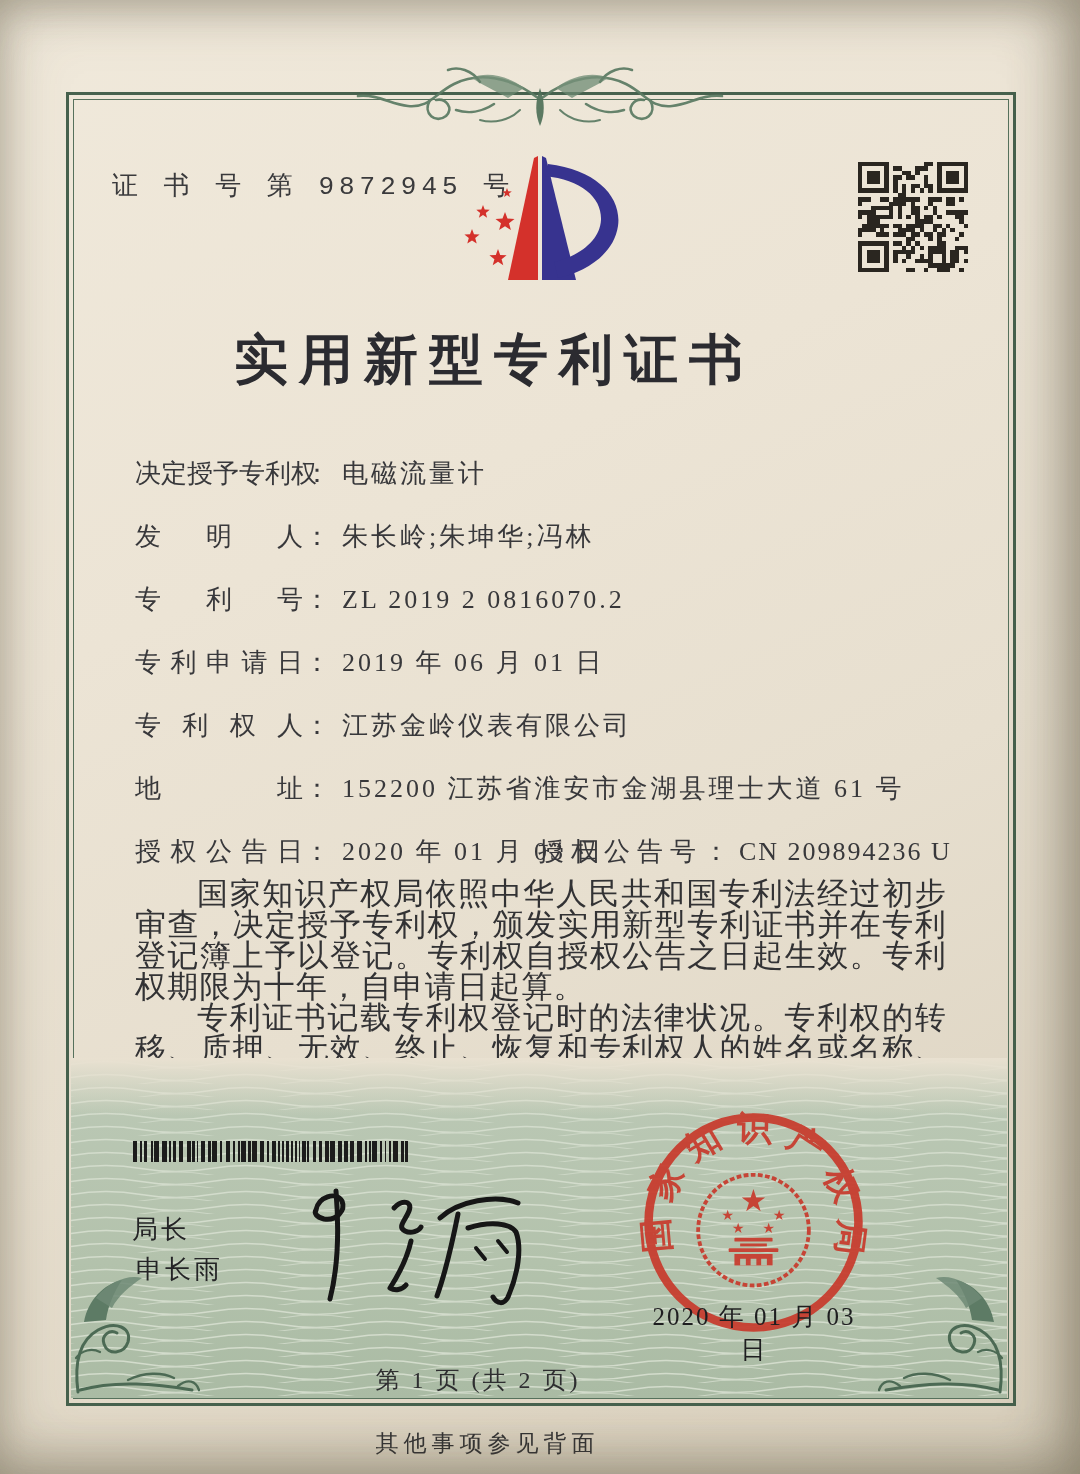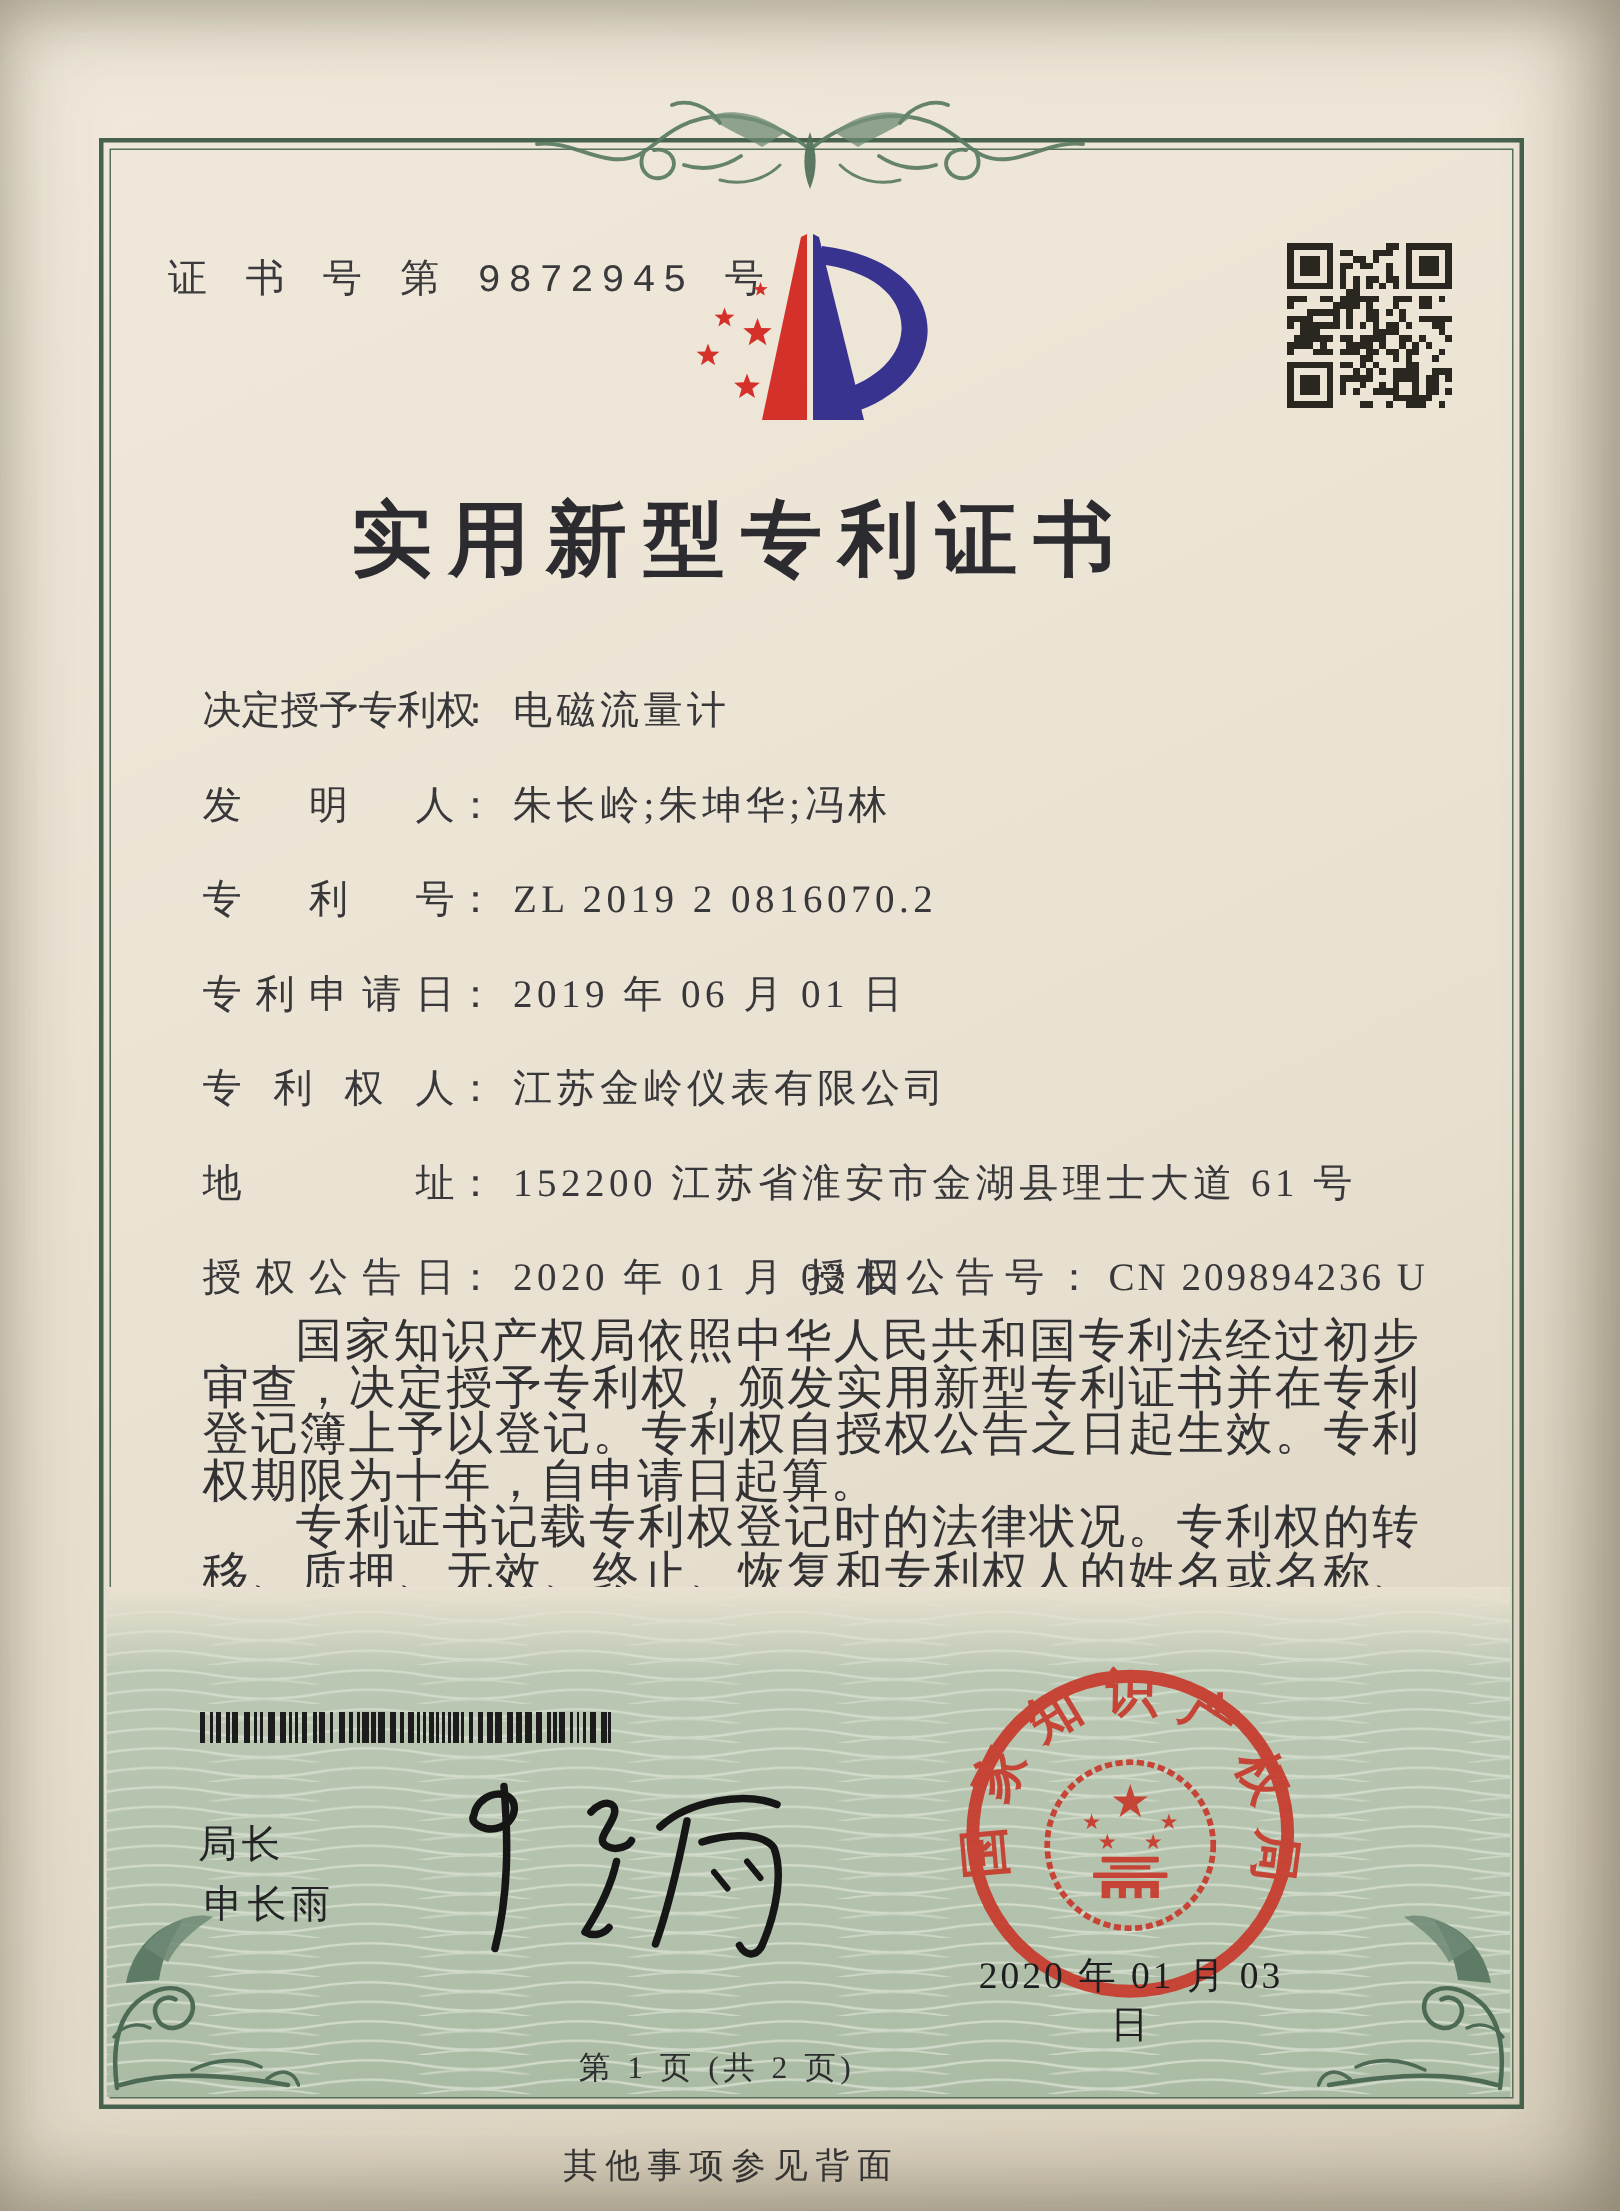--- a/index.html
+++ b/index.html
@@ -29,21 +29,21 @@
   .band{position:absolute;left:71px;top:1058px;width:936px;height:340px;}
   .band-fade{position:absolute;left:0;top:0;width:100%;height:58px;
     background:linear-gradient(#e9e1d1 0%,rgba(233,225,209,0) 100%);}
   .juzhang{position:absolute;left:132px;top:1212px;font-size:26px;color:#242426;letter-spacing:3px;
     font-family:"Liberation Sans","DejaVu Sans",sans-serif;}
   .signer-name{position:absolute;left:136px;top:1252px;font-size:26px;color:#242426;letter-spacing:3px;
     font-family:"Liberation Sans","DejaVu Sans",sans-serif;}
   .seal-date{position:absolute;left:640px;top:1300px;width:228px;text-align:center;
     font-size:25px;letter-spacing:2px;color:#1e1e20;}
   .pagenum{position:absolute;left:0;top:1364px;width:956px;text-align:center;
-    font-size:21px;letter-spacing:3px;color:#2e2e30;}
+    font-size:24px;letter-spacing:3px;color:#2e2e30;}
   .backnote{position:absolute;left:0;top:1428px;width:975px;text-align:center;
     font-size:23px;letter-spacing:5px;color:#333335;}
   svg{display:block;}
 </style>
 </head>
 <body>
 
 <div class="photo">
 
   <div class="frame">

